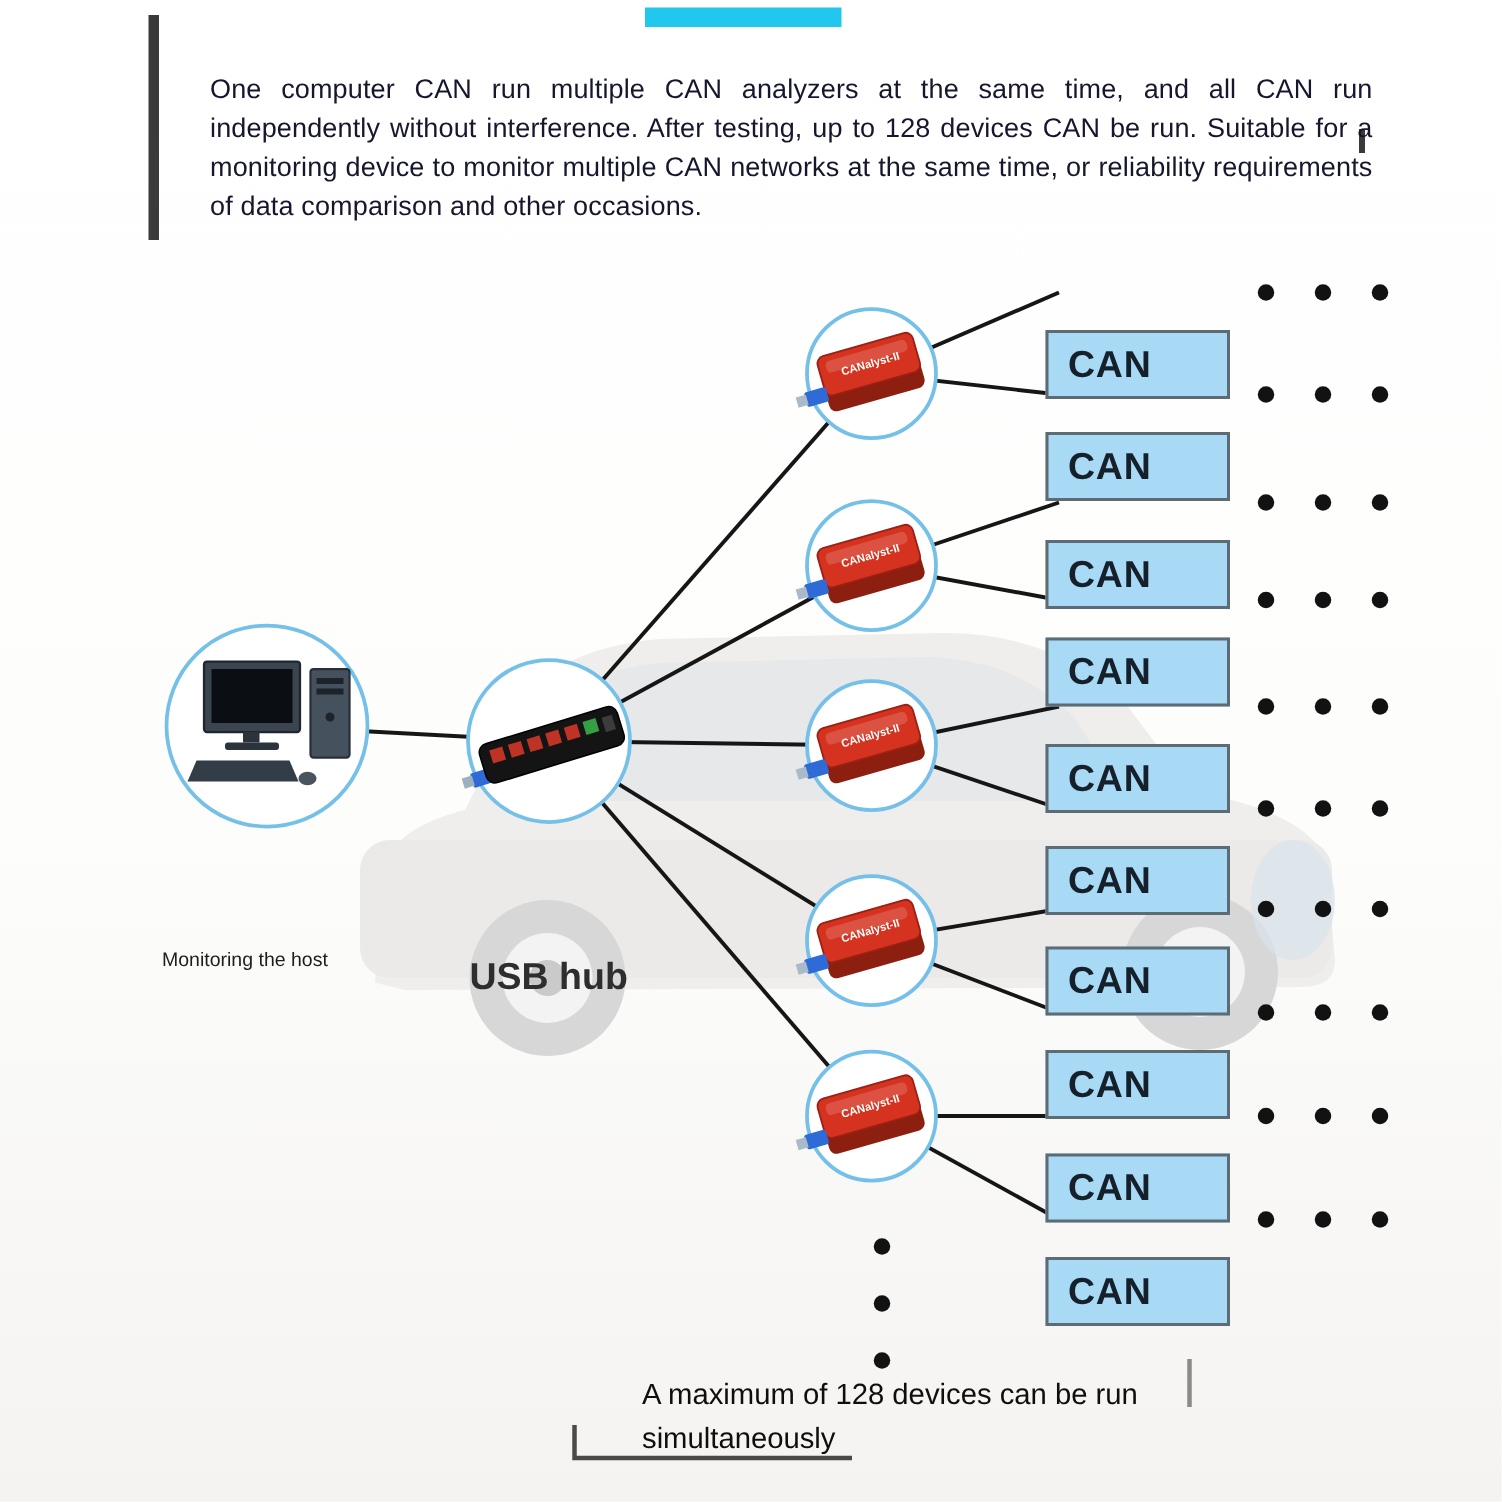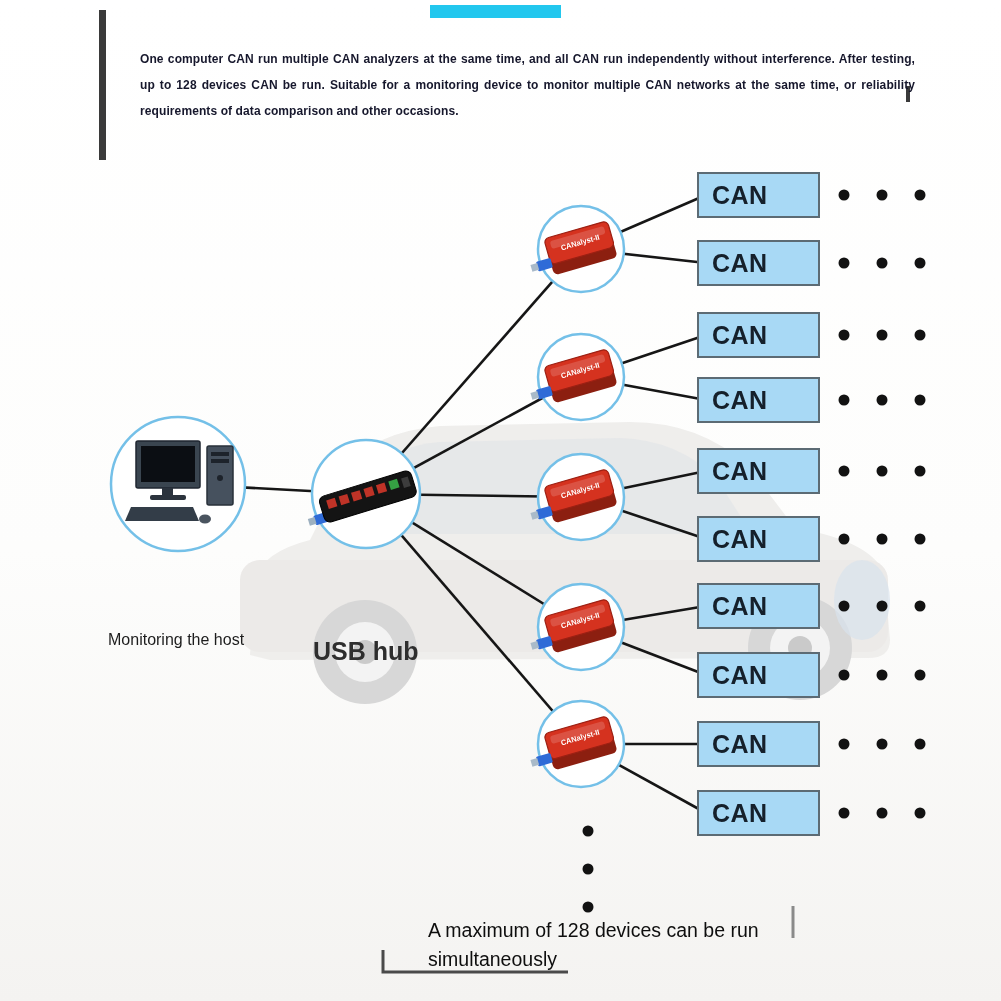--- a/index.html
+++ b/index.html
@@ -12,33 +12,33 @@
   .canvas {
     position:relative; width:1001px; height:1001px;
     background:linear-gradient(180deg,#ffffff 0%,#fdfdfc 55%,#f4f3f1 100%);
   }
   .abs { position:absolute; }
   .top-bar { left:430px; top:5px; width:131px; height:13px; background:#22c7ee; }
   .left-bar { left:99px; top:10px; width:7px; height:150px; background:#3a3a3a; }
   .right-tick { left:906px; top:86px; width:4px; height:16px; background:#3a3a3a; }
   .description {
     left:140px; top:46px; width:775px;
-    font-size:12px; line-height:26px; color:#16172c;
-    text-align:justify; letter-spacing:0.1px;font-weight:bold;
+    font-size:18px; line-height:26px; color:#16172c;
+    text-align:justify; letter-spacing:0.1px;
   }
   .scene { left:0; top:0; }
   .can-box {
     left:697px; width:123px; height:46px;
     background:#a8d9f5; border:2px solid #5c6b74;
     display:flex; align-items:center; padding-left:13px;
-    font-size:25px; font-weight:600; color:#15202b; letter-spacing:0.5px;
+    font-size:25px; font-weight:600; color:#15202b; letter-spacing:0.5px;margin-top:48px;
   }
   .host-label {
     left:108px; top:625px; width:155px;
-    font-size:16px; line-height:30px; color:#1d1d1d;
+    font-size:13px; line-height:30px; color:#1d1d1d;
   }
   .hub-label {
     left:313px; top:637px;
     font-size:25px; font-weight:700; color:#2e2e2e;
   }
   .footer-note {
     left:428px; top:916px; width:370px;
     font-size:19.5px; line-height:29px; color:#0e0e0e;
   }
 </style>

